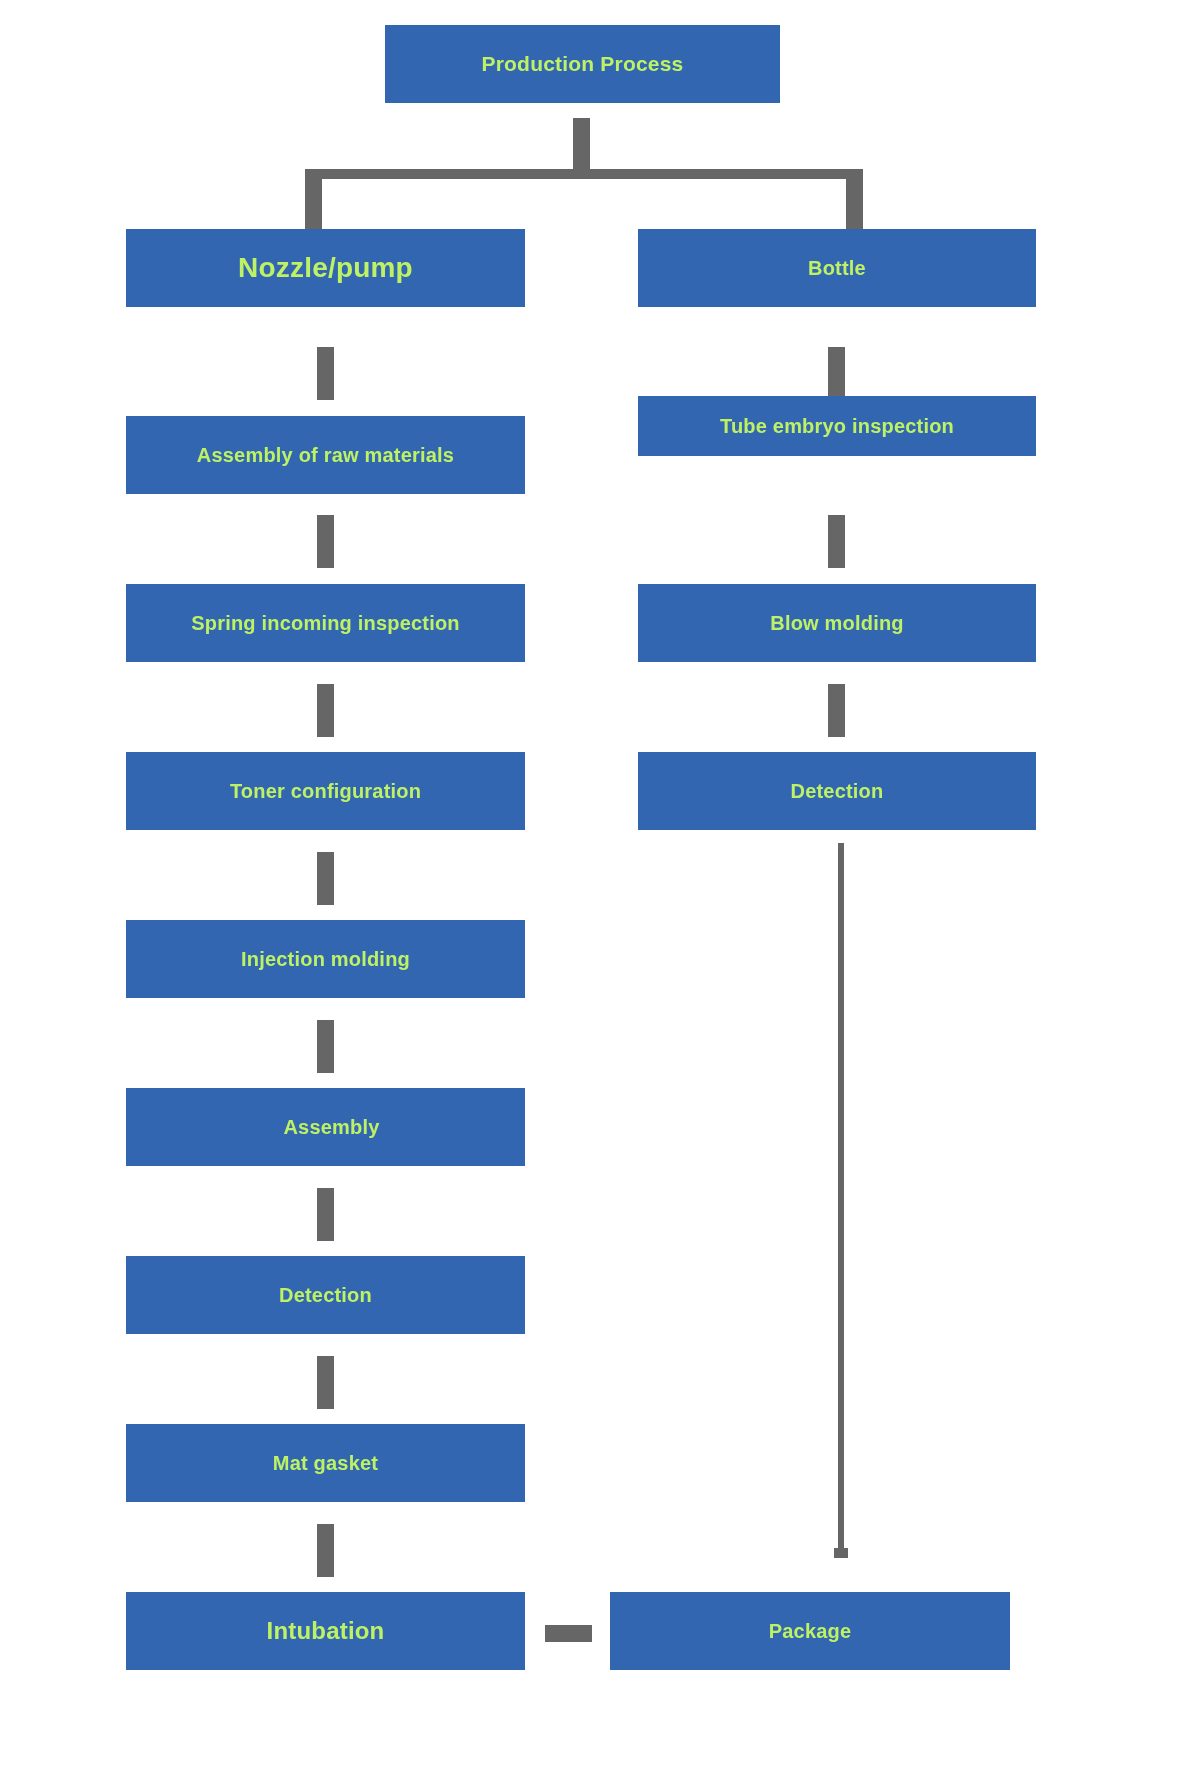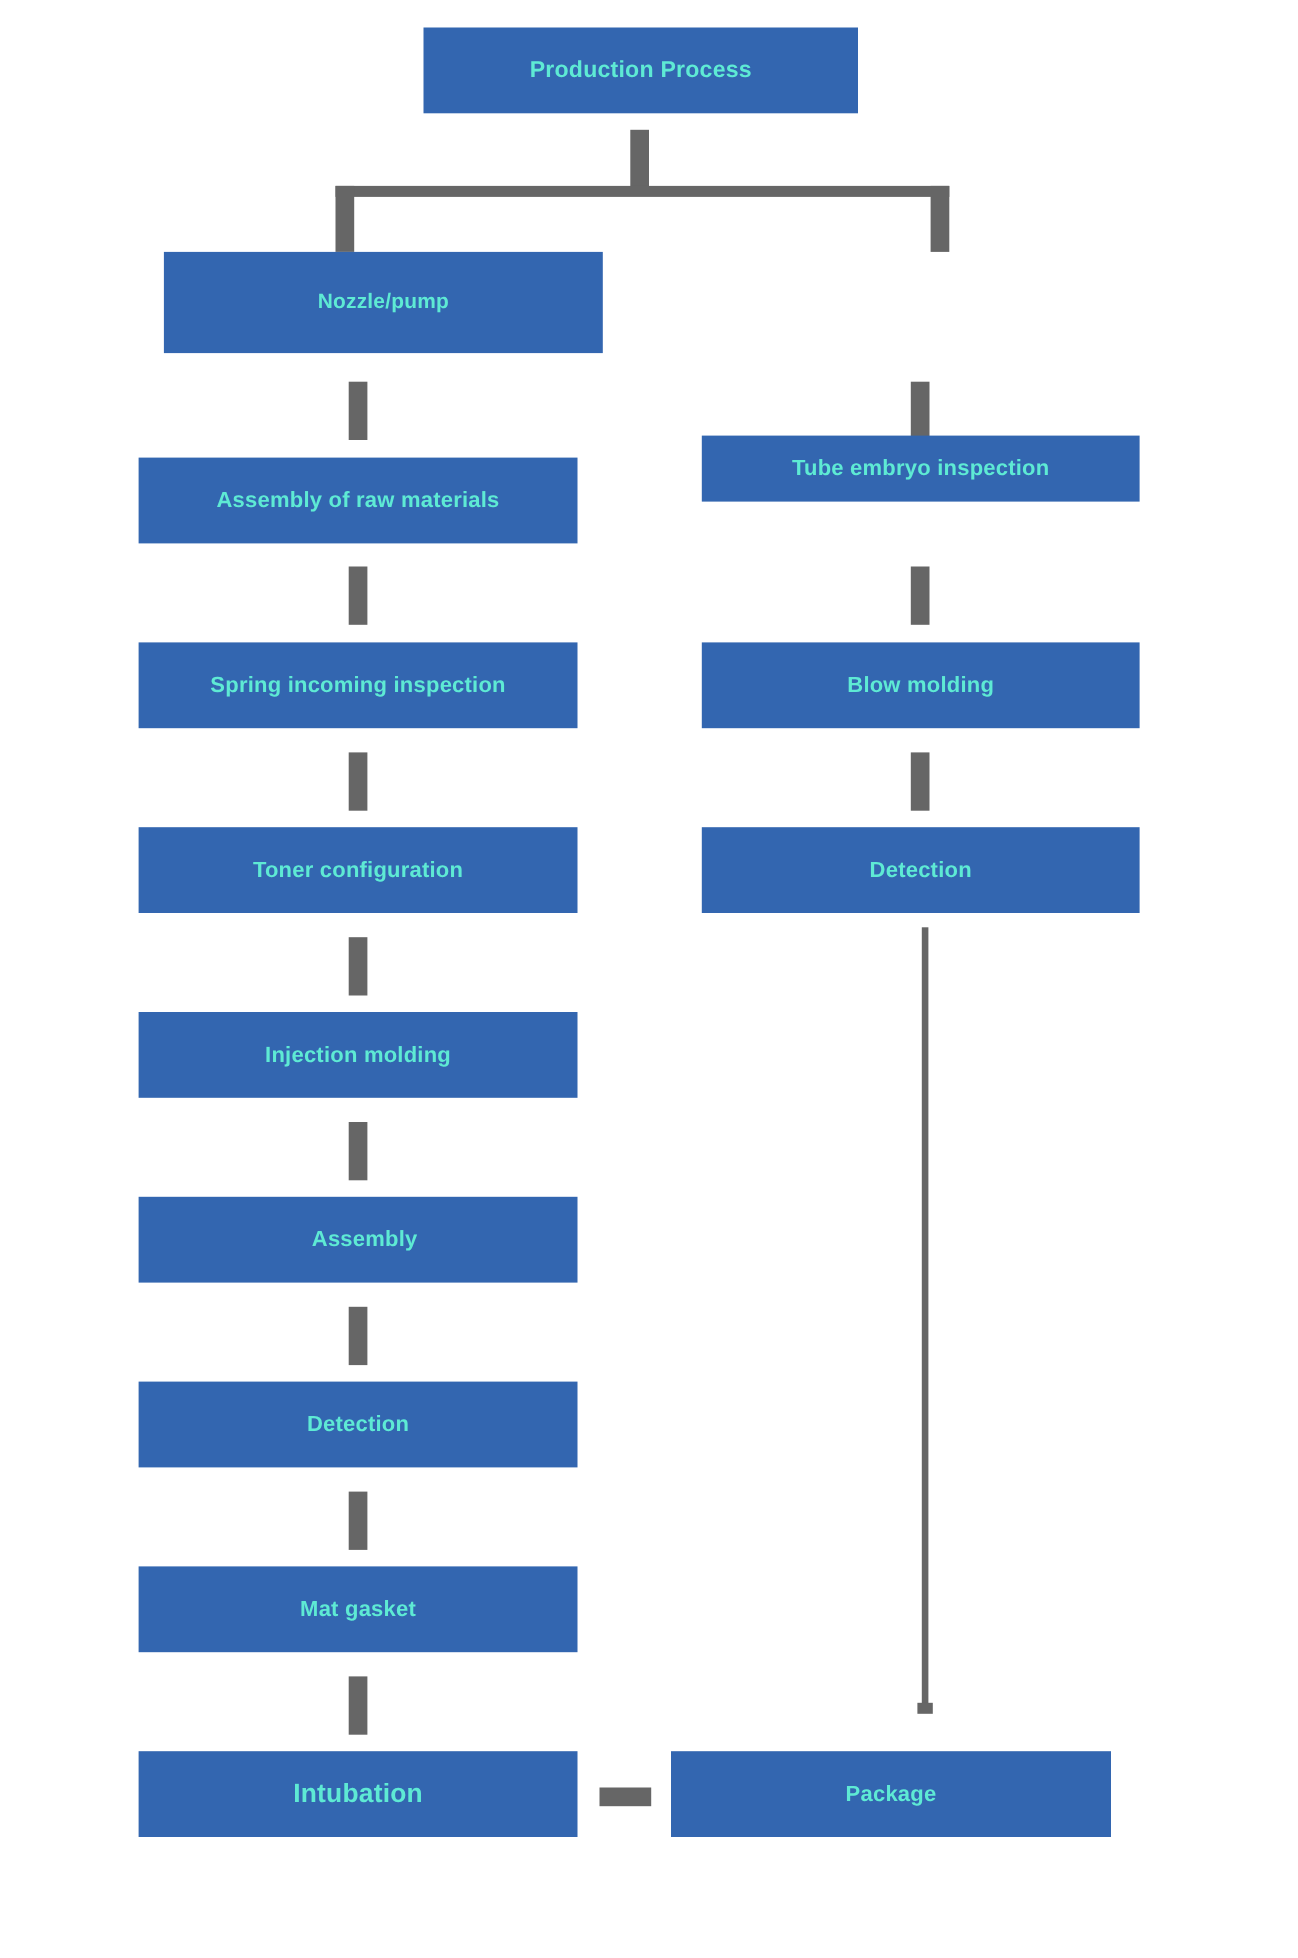--- a/index.html
+++ b/index.html
@@ -17,21 +17,21 @@
     height: 1780px;
     background: #ffffff;
     overflow: hidden;
   }
   .node {
     position: absolute;
     box-sizing: border-box;
     display: flex;
     align-items: center;
     justify-content: center;
-    color: #5eead4;
+    color: #bef264;
     font-weight: bold;
     letter-spacing: 0.2px;
     text-align: center;
     line-height: 1.2;
     user-select: none;
   }
   .node .node-label {
     display: block;
     padding: 0 8px;
   }
@@ -53,21 +53,21 @@
   </div>
 
   <div class="connector conn-v" style="left:573px; top:118px; width:17px; height:52px; background:#666666;"></div>
 
   <div class="connector conn-h" style="left:305px; top:169px; width:558px; height:10px; background:#666666;"></div>
 
   <div class="connector conn-v" style="left:305px; top:169px; width:17px; height:60px; background:#666666;"></div>
 
   <div class="connector conn-v" style="left:846px; top:169px; width:17px; height:60px; background:#666666;"></div>
 
-  <div class="node" style="left:126px; top:229px; width:399px; height:92px; background:#3366b0; font-size:19px;margin-left:23px;">
+  <div class="node" style="left:126px; top:229px; width:399px; height:78px; background:#3366b0; font-size:28px;">
     <span class="node-label">Nozzle/pump</span>
   </div>
   <div class="connector conn-v" style="left:317px; top:347px; width:17px; height:53px; background:#666666;"></div>
 
   <div class="node" style="left:126px; top:416px; width:399px; height:78px; background:#3366b0; font-size:20px;">
     <span class="node-label">Assembly of raw materials</span>
   </div>
   <div class="connector conn-v" style="left:317px; top:515px; width:17px; height:53px; background:#666666;"></div>
 
   <div class="node" style="left:126px; top:584px; width:399px; height:78px; background:#3366b0; font-size:20px;">
@@ -97,20 +97,23 @@
 
   <div class="node" style="left:126px; top:1424px; width:399px; height:78px; background:#3366b0; font-size:20px;">
     <span class="node-label">Mat gasket</span>
   </div>
   <div class="connector conn-v" style="left:317px; top:1524px; width:17px; height:53px; background:#666666;"></div>
 
   <div class="node" style="left:126px; top:1592px; width:399px; height:78px; background:#3366b0; font-size:24px;">
     <span class="node-label">Intubation</span>
   </div>
 
+  <div class="node" style="left:638px; top:229px; width:398px; height:78px; background:#3366b0; font-size:20px;">
+    <span class="node-label">Bottle</span>
+  </div>
   <div class="connector conn-v" style="left:828px; top:347px; width:17px; height:53px; background:#666666;"></div>
 
   <div class="node" style="left:638px; top:396px; width:398px; height:60px; background:#3366b0; font-size:20px;">
     <span class="node-label">Tube embryo inspection</span>
   </div>
   <div class="connector conn-v" style="left:828px; top:515px; width:17px; height:53px; background:#666666;"></div>
 
   <div class="node" style="left:638px; top:584px; width:398px; height:78px; background:#3366b0; font-size:20px;">
     <span class="node-label">Blow molding</span>
   </div>

